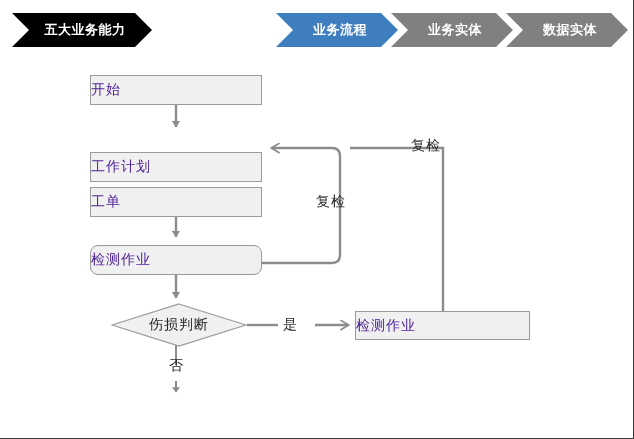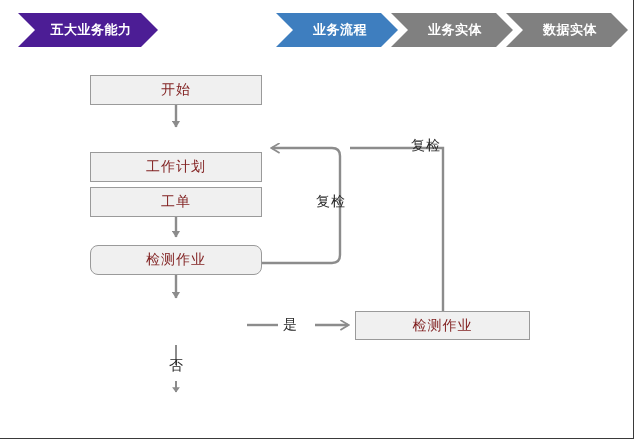--- a/index.html
+++ b/index.html
@@ -62,22 +62,22 @@
     width: 634px;
     height: 439px;
   }
   .node {
     position: absolute;
     box-sizing: border-box;
     background: #f0f0f0;
     border: 1px solid #9a9a9a;
     display: flex;
     align-items: center;
-    justify-content: center;
-    color: #7f1d1d;
+    justify-content: flex-start;
+    color: #4c1d95;
     font-size: 14px;
     letter-spacing: 1px;
   }
   .diamond-wrap {
     position: absolute;
     display: flex;
     align-items: center;
     justify-content: center;
   }
   .diamond-shape {
@@ -110,21 +110,21 @@
     overflow: visible;
     pointer-events: none;
   }
 </style>
 </head>
 <body>
 
 <div id="page">
 
   <div id="breadcrumb">
-    <div class="chev first" style="left:8px; width:140px; background:#4c1d95;text-align:center;">
+    <div class="chev first" style="left:2px; width:140px; background:#000000;text-align:center;">
       <span class="chev-label">五大业务能力</span>
     </div>
     <div class="chev" style="left:266px; width:122px; background:#3E7EBF;">
       <span class="chev-label">业务流程</span>
     </div>
     <div class="chev" style="left:381px; width:122px; background:#808080;">
       <span class="chev-label">业务实体</span>
     </div>
     <div class="chev" style="left:496px; width:122px; background:#808080;">
       <span class="chev-label">数据实体</span>
@@ -177,20 +177,26 @@
     </div>
 
     <div class="node" style="left:90px; top:187px; width:172px; height:30px;">
       <span>工单</span>
     </div>
 
     <div class="node" style="left:90px; top:245px; width:172px; height:30px;border-radius:8px;">
       <span>检测作业</span>
     </div>
 
+    <div class="diamond-wrap" style="left:111px; top:303px; width:136px; height:44px;">
+      <svg class="diamond-shape" viewBox="0 0 136 44" preserveAspectRatio="none">
+        <polygon points="68,1 135,22 68,43 1,22" fill="#F0F0F0" stroke="#9A9A9A" stroke-width="1.3"></polygon>
+      </svg>
+      <span class="diamond-text">伤损判断</span>
+    </div>
 
     <div class="node" style="left:355px; top:311px; width:175px; height:29px;">
       <span>检测作业</span>
     </div>
 
 
     <span class="edge-label" style="left:283px; top:316px;">是</span>
 
     <span class="edge-label" style="left:169px; top:357px;">否</span>
 

